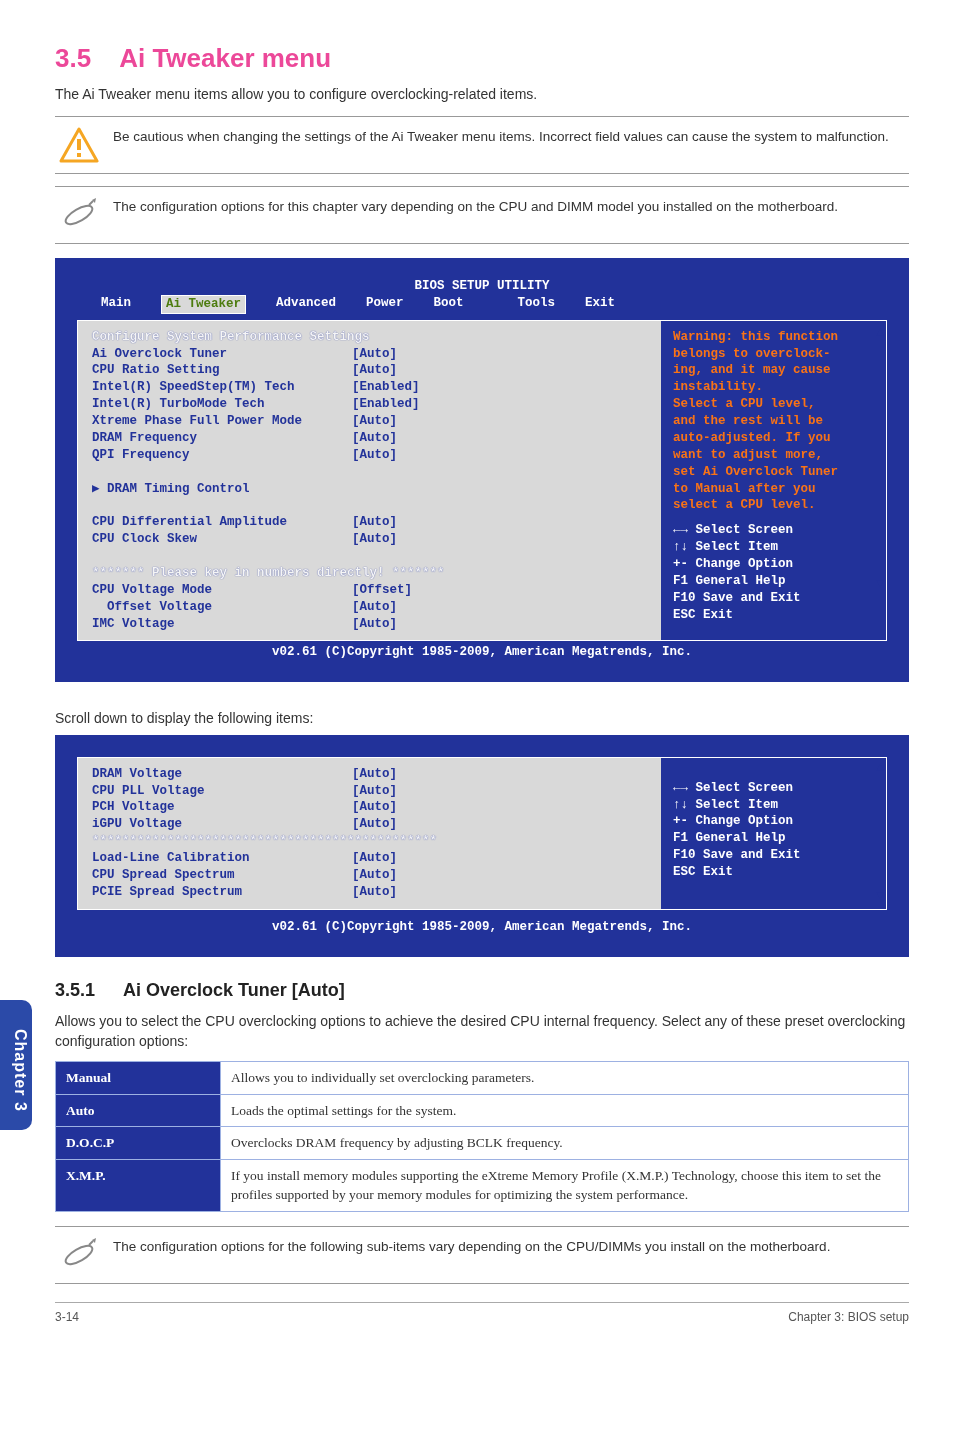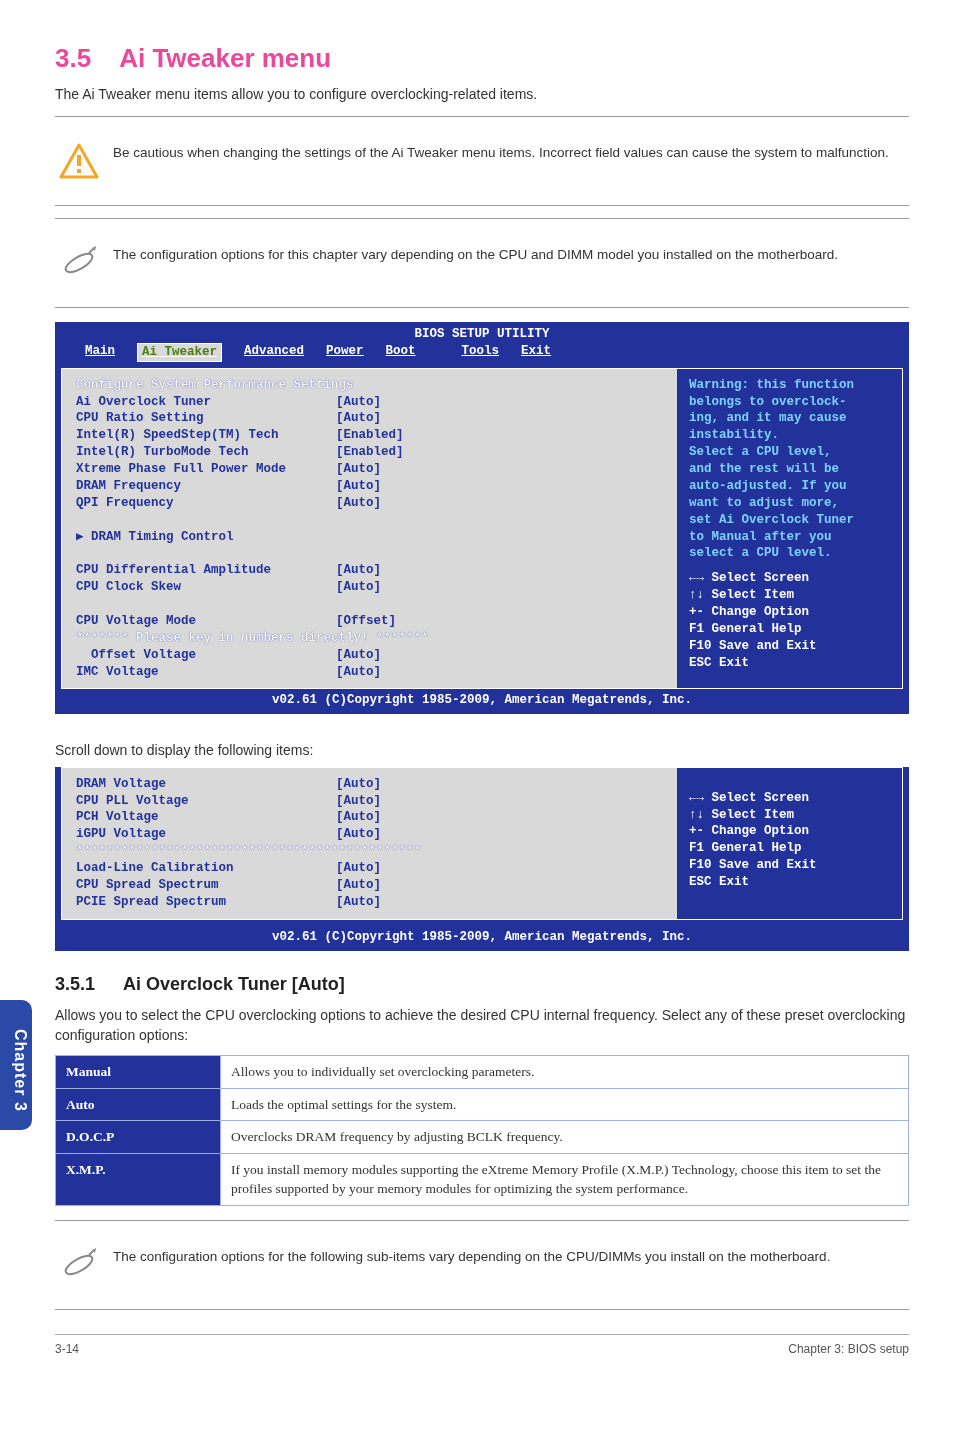--- a/index.html
+++ b/index.html
@@ -19,44 +19,43 @@
     color: #ec4899;
     margin-bottom: 6px;
   }
   h1.section-heading .num { display:inline-block; margin-right: 28px; }
   p.intro { font-size: 14px; color: #333; margin-bottom: 12px; }
   .callout {
     display: flex;
     align-items: flex-start;
     border-top: 1px solid #999;
     border-bottom: 1px solid #999;
-    padding: 26px 4px;
+    padding: 10px 4px;
     margin: 12px 0;
     gap: 14px;
   }
   .callout svg { flex: 0 0 auto; }
   .callout .text { font-size: 13.5px; color: #333; }
   
   .bios-panel {
     background: #22329a;
     color: #fff;
     font-family: "Courier New", monospace;
     font-size: 12.5px;
     line-height: 1.35;
-    padding: 0;
+    padding: 16px;
     margin: 14px 0 10px 0;
   }
   .bios-title { text-align: center; color: #fff; font-weight: bold; padding-top: 4px; }
   .bios-tabs {
     display: flex;
     padding: 0 20px 6px 30px;
-    gap: 22px;
-    font-weight: bold;
-    color: #fff;
-    text-decoration: underline;
+    gap: 30px;
+    font-weight: bold;
+    color: #fff;
   }
   .bios-tabs span { white-space: nowrap; }
   .bios-tabs .sel {
     background: #d9d9d9;
     color: #4d7c0f;
     padding: 0 4px;
     border: 1px solid #fff;
   }
   .bios-body {
     display: flex;
@@ -74,21 +73,21 @@
     flex: 0 0 225px;
     background: #22329a;
     color: #fff;
     padding: 8px 10px 8px 12px;
     font-weight: bold;
     position: relative;
   }
   .bios-line { white-space: pre; font-weight: bold; }
   .bios-line.white { color: #fff; text-shadow: 0 0 1px #22329a;  }
   .bios-left .bios-line.white { color: #f5f5f5; }
-  .bios-right .warn { color: #7dd3fc; font-weight: bold; }
+  .bios-right .warn { color: #f97316; font-weight: bold; }
   .bios-right .help { color: #fff; margin-top:8px;}
   .bios-footer {
     background: #22329a;
     color: #fff;
     text-align: center;
     font-weight: bold;
     padding: 3px 0 5px 0;
     font-family: "Courier New", monospace;
     font-size: 12.5px;
   }
@@ -123,21 +122,21 @@
     padding-top: 10px;
     letter-spacing: 1px;
   }
   .page-footer {
     display: flex;
     justify-content: space-between;
     font-size: 12px;
     color: #555;
     border-top: 1px solid #aaa;
     padding-top: 6px;
-    margin-top: 24px;
+    margin-top: 18px;
   }
   .tri-r::before { content:"▶ "; color:#22329a; }
   .side-arrows { position:absolute; right:2px; top:4px; color:#22329a; font-weight:bold;}
   .side-arrows.bot { top:auto; bottom:48px; }
 </style>
 </head>
 <body>
 
 <div class="chapter-tab">Chapter 3</div>
 
@@ -185,22 +184,22 @@
 <div class="bios-line"><span style="display:inline-block;width:260px">Intel(R) TurboMode Tech</span><span>[Enabled]</span></div>
 <div class="bios-line"><span style="display:inline-block;width:260px">Xtreme Phase Full Power Mode</span><span>[Auto]</span></div>
 <div class="bios-line"><span style="display:inline-block;width:260px">DRAM Frequency</span><span>[Auto]</span></div>
 <div class="bios-line"><span style="display:inline-block;width:260px">QPI Frequency</span><span>[Auto]</span></div>
 <div class="bios-line">&nbsp;</div>
 <div class="bios-line tri-r">DRAM Timing Control</div>
 <div class="bios-line">&nbsp;</div>
 <div class="bios-line"><span style="display:inline-block;width:260px">CPU Differential Amplitude</span><span>[Auto]</span></div>
 <div class="bios-line"><span style="display:inline-block;width:260px">CPU Clock Skew</span><span>[Auto]</span></div>
 <div class="bios-line">&nbsp;</div>
+<div class="bios-line white">******* Please key in numbers directly! *******</div>
 <div class="bios-line"><span style="display:inline-block;width:260px">CPU Voltage Mode</span><span>[Offset]</span></div>
-<div class="bios-line white">******* Please key in numbers directly! *******</div>
 <div class="bios-line"><span style="display:inline-block;width:260px">  Offset Voltage</span><span>[Auto]</span></div>
 <div class="bios-line"><span style="display:inline-block;width:260px">IMC Voltage</span><span>[Auto]</span></div>
     </div>
     <div class="bios-right">
       <div class="side-arrows">▲</div>
       <div class="warn">Warning: this function</div>
       <div class="warn" style="white-space:pre-line">belongs to overclock-
 ing, and it may cause
 instability.
 Select a CPU level,

